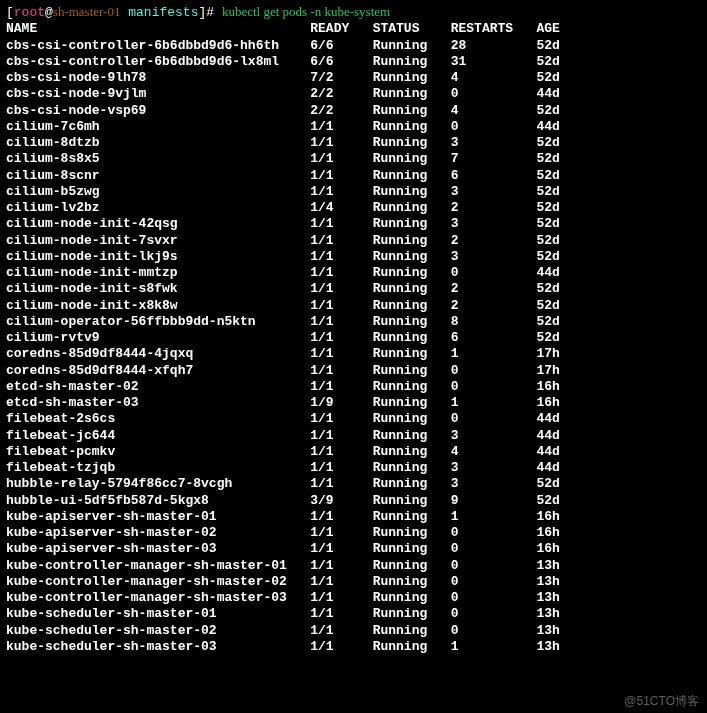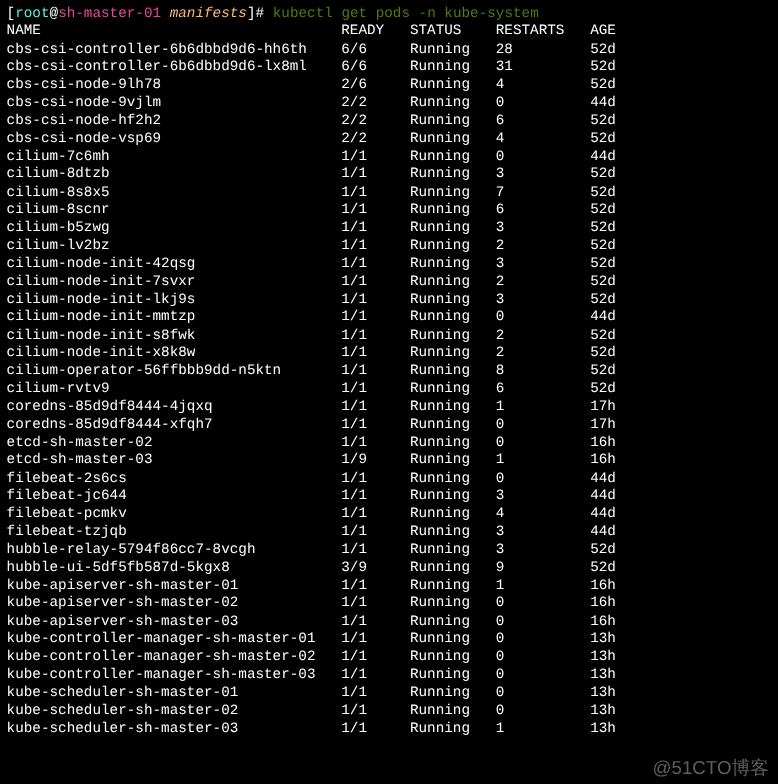--- a/index.html
+++ b/index.html
@@ -9,57 +9,56 @@
       font-family: "Consolas", "Courier New", monospace;
       font-size: 13px;
       line-height: 1.25;
       width: 707px;
       height: 713px;
       overflow: hidden;
       padding: 4px 6px;
       position: relative;
     }
     .prompt-line { white-space: pre; }
-    .user { color: #5eead4; }
+    .user { color: #ec4899; }
     .at { color: #fff; }
-    .host { color: #ec4899; }
-    .path { color: #fdba74; font-style: italic; }
+    .host { color: #a16207; font-family: Liberation Serif, serif; }
+    .path { color: #5eead4; }
     .bracket { color: #fff; }
     .hash { color: #fff; }
-    .cmd { color: #4d7c0f; }
-    .header-row, .data-row { white-space: pre; color: #fff; }
+    .cmd { color: #22c55e; font-family: Liberation Serif, serif; }
+    .header-row, .data-row { white-space: pre; color: #fff; font-weight: bold; }
     .watermark {
       position: absolute;
       bottom: 4px;
       right: 8px;
       color: #888;
-      font-size: 17px;
+      font-size: 12px;
       font-family: sans-serif;
       opacity: 0.7;
     }
   </style>
 </head>
 <body>
 
 <div class="prompt-line"><span class="bracket">[</span><span class="user">root</span><span class="at">@</span><span class="host">sh-master-01</span><span> </span><span class="path">manifests</span><span class="bracket">]</span><span class="hash">#</span><span> </span><span class="cmd">kubectl get pods -n kube-system</span></div>
 
 <div id="table-area">
     <div class="header-row">NAME                                   READY   STATUS    RESTARTS   AGE</div>
     <div class="data-row">cbs-csi-controller-6b6dbbd9d6-hh6th    6/6     Running   28         52d</div>
     <div class="data-row">cbs-csi-controller-6b6dbbd9d6-lx8ml    6/6     Running   31         52d</div>
-    <div class="data-row">cbs-csi-node-9lh78                     2/6     Running   4          52d</div>
+    <div class="data-row">cbs-csi-node-9lh78                     7/2     Running   4          52d</div>
     <div class="data-row">cbs-csi-node-9vjlm                     2/2     Running   0          44d</div>
-    <div class="data-row">cbs-csi-node-hf2h2                     2/2     Running   6          52d</div>
     <div class="data-row">cbs-csi-node-vsp69                     2/2     Running   4          52d</div>
     <div class="data-row">cilium-7c6mh                           1/1     Running   0          44d</div>
     <div class="data-row">cilium-8dtzb                           1/1     Running   3          52d</div>
     <div class="data-row">cilium-8s8x5                           1/1     Running   7          52d</div>
     <div class="data-row">cilium-8scnr                           1/1     Running   6          52d</div>
     <div class="data-row">cilium-b5zwg                           1/1     Running   3          52d</div>
-    <div class="data-row">cilium-lv2bz                           1/1     Running   2          52d</div>
+    <div class="data-row">cilium-lv2bz                           1/4     Running   2          52d</div>
     <div class="data-row">cilium-node-init-42qsg                 1/1     Running   3          52d</div>
     <div class="data-row">cilium-node-init-7svxr                 1/1     Running   2          52d</div>
     <div class="data-row">cilium-node-init-lkj9s                 1/1     Running   3          52d</div>
     <div class="data-row">cilium-node-init-mmtzp                 1/1     Running   0          44d</div>
     <div class="data-row">cilium-node-init-s8fwk                 1/1     Running   2          52d</div>
     <div class="data-row">cilium-node-init-x8k8w                 1/1     Running   2          52d</div>
     <div class="data-row">cilium-operator-56ffbbb9dd-n5ktn       1/1     Running   8          52d</div>
     <div class="data-row">cilium-rvtv9                           1/1     Running   6          52d</div>
     <div class="data-row">coredns-85d9df8444-4jqxq               1/1     Running   1          17h</div>
     <div class="data-row">coredns-85d9df8444-xfqh7               1/1     Running   0          17h</div>

